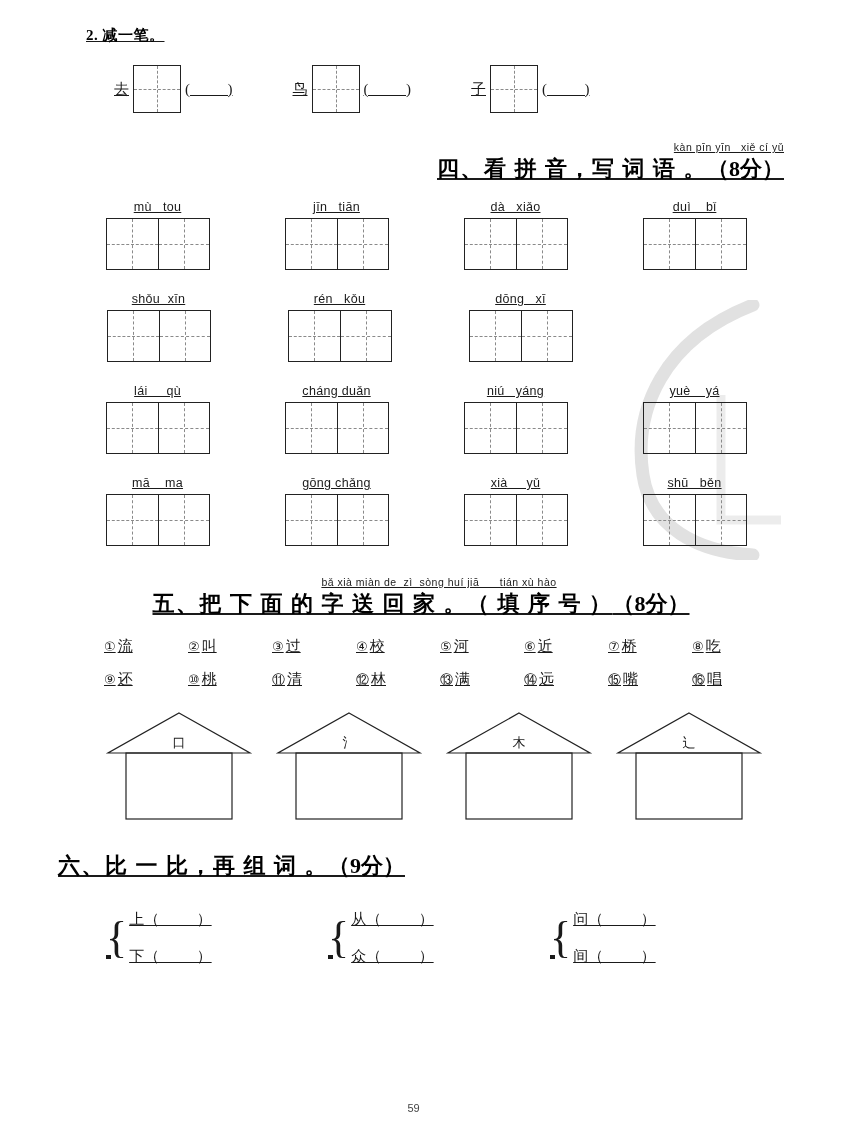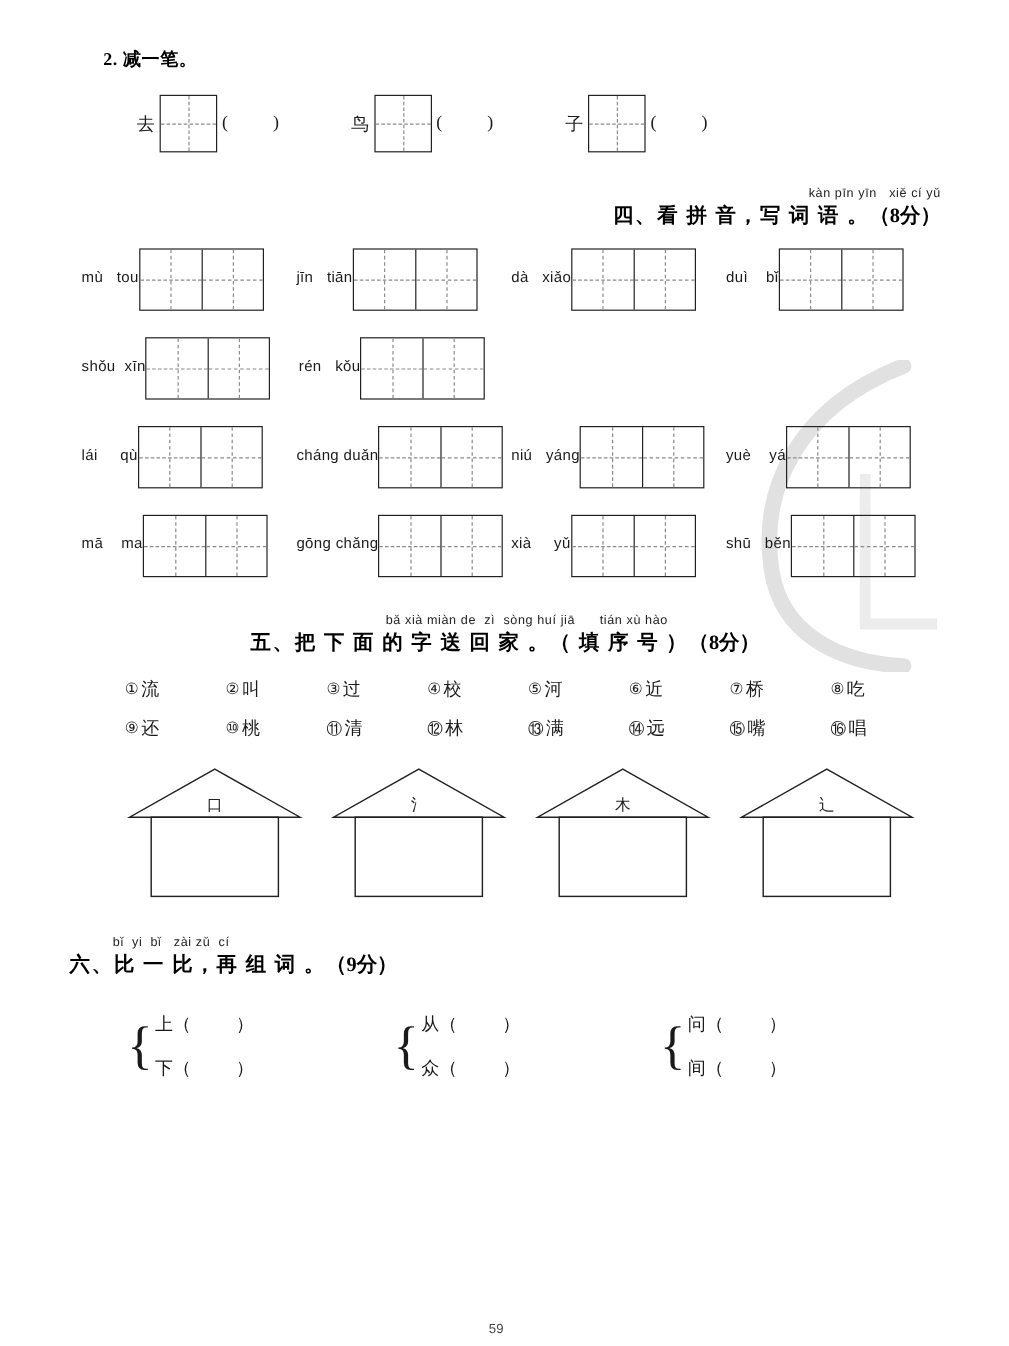--- a/index.html
+++ b/index.html
@@ -29,36 +29,37 @@
     top: 300px;
     width: 180px;
     height: 260px;
     pointer-events: none;
     opacity: 0.55;
   }
 
   .content {
     position: absolute;
     left: 58px;
-    top: 14px;
+    top: 0;
     width: 726px;
+    text-decoration: underline;
   }
   .pinyin-line {
     font-family: "Liberation Sans", sans-serif;
     font-size: 10.5px;
     letter-spacing: 0.5px;
     color: #222;
     margin-left: 36px;
     margin-bottom: 1px;
     white-space: pre;
   }
   .sec-title {
     font-family: "Liberation Serif", serif;
     font-weight: bold;
-    font-size: 17px;
+    font-size: 22px;
     letter-spacing: 1.5px;
     color: #000;
   }
   .sec-title .score {
     font-weight: bold;
     letter-spacing: 0;
   }
 
   .small-title {
     font-size: 15px;
@@ -155,21 +156,21 @@
     margin-top: 16px;
     margin-left: 10px;
   }
   .ex4-row {
     display: flex;
     margin-bottom: 22px;
   }
   .ex4-cellwrap {
     width: 181px;
     display: flex;
-    flex-direction: row;
+    flex-direction: column;
     align-items: center;
   }
   .ex4-py {
     font-family: "Liberation Sans", sans-serif;
     font-size: 12.5px;
     margin-bottom: 4px;
     white-space: pre;
     letter-spacing: 0.3px;
   }
 
@@ -331,20 +332,27 @@
                 <div class="cell"></div>
               </div>
           </div>
           <div class="ex4-cellwrap">
             <div class="ex4-py">rén   kǒu</div>
             <div class="wordbox">
                 <div class="cell"></div>
                 <div class="cell"></div>
               </div>
           </div>
+          <div class="ex4-cellwrap">
+            <div class="ex4-py">dōng   xī</div>
+            <div class="wordbox">
+                <div class="cell"></div>
+                <div class="cell"></div>
+              </div>
+          </div>
         </div>
 
         <div class="ex4-row">
           <div class="ex4-cellwrap">
             <div class="ex4-py">lái     qù</div>
             <div class="wordbox">
                 <div class="cell"></div>
                 <div class="cell"></div>
               </div>
           </div>
@@ -508,21 +516,20 @@
           <svg width="150" height="115" viewBox="0 0 150 115">
             <polygon points="75,6 146,46 4,46" fill="none" stroke="#222" stroke-width="1.2"></polygon>
             <rect x="22" y="46" width="106" height="66" fill="none" stroke="#222" stroke-width="1.2"></rect>
             <text x="75" y="40" text-anchor="middle" font-size="13" font-family="Liberation Serif, serif" fill="#222">辶</text>
           </svg>
         </div>
       </div>
     </div>
 
     <div class="ex6">
-      <div class="pinyin-line">bǐ  yi  bǐ   zài zǔ  cí</div>
       <div class="sec-title">
         <span>六、比 一 比，再 组 词 。</span><span class="score">（9分）</span>
       </div>
 
       <div class="ex6-rows">
         <div class="ex6-group">
           <span class="brace">{</span>
           <span class="ex6-lines">
             <span class="ex6-line">上（          ）</span>
             <span class="ex6-line">下（          ）</span>

